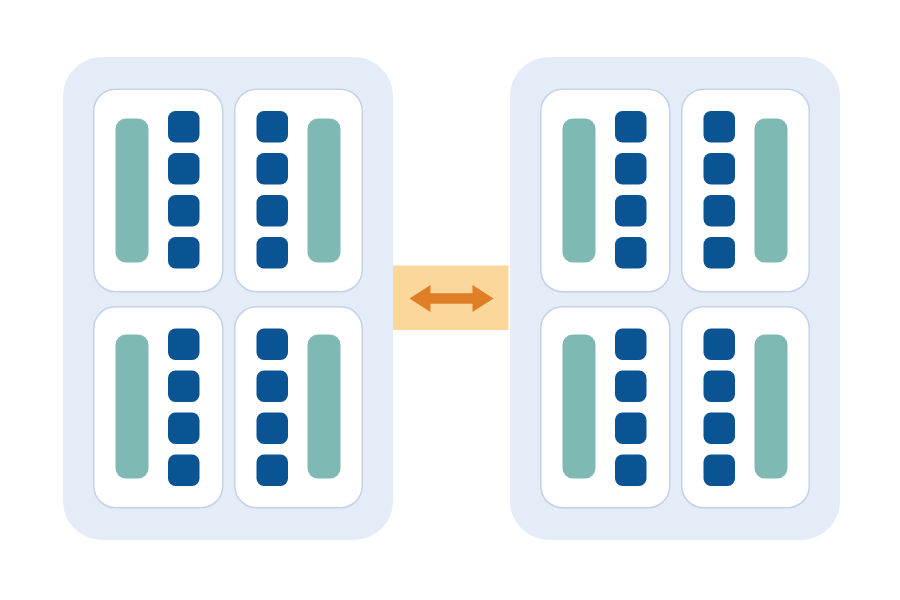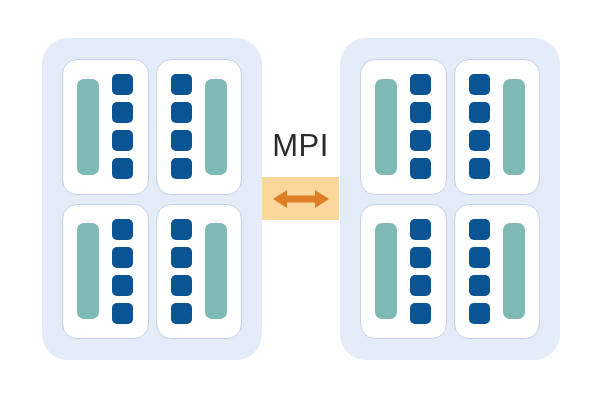--- a/index.html
+++ b/index.html
@@ -171,21 +171,20 @@
           <div class="core" style="background: rgb(10, 84, 148);"></div>
           <div class="core" style="background: rgb(10, 84, 148);"></div>
           <div class="core" style="background: rgb(10, 84, 148);"></div>
         </div>
       </div>
 
     </div>
   </div>
 
   <div id="mpi-link">
-    <div id="mpi-label" style="color: rgb(43, 43, 43);">MPI</div>
     <div id="mpi-arrow-box" style="background: rgb(251, 215, 156);">
       <span>
         <svg width="60" height="24" viewBox="0 0 60 24" aria-hidden="true">
           <path d="M2 12 L16 3 L16 8.5 L44 8.5 L44 3 L58 12 L44 21 L44 15.5 L16 15.5 L16 21 Z" fill="#de7f26"></path>
         </svg>
       </span>
     </div>
   </div>
 
   <div class="node" id="node-right" style="background: rgb(228, 236, 248);">

